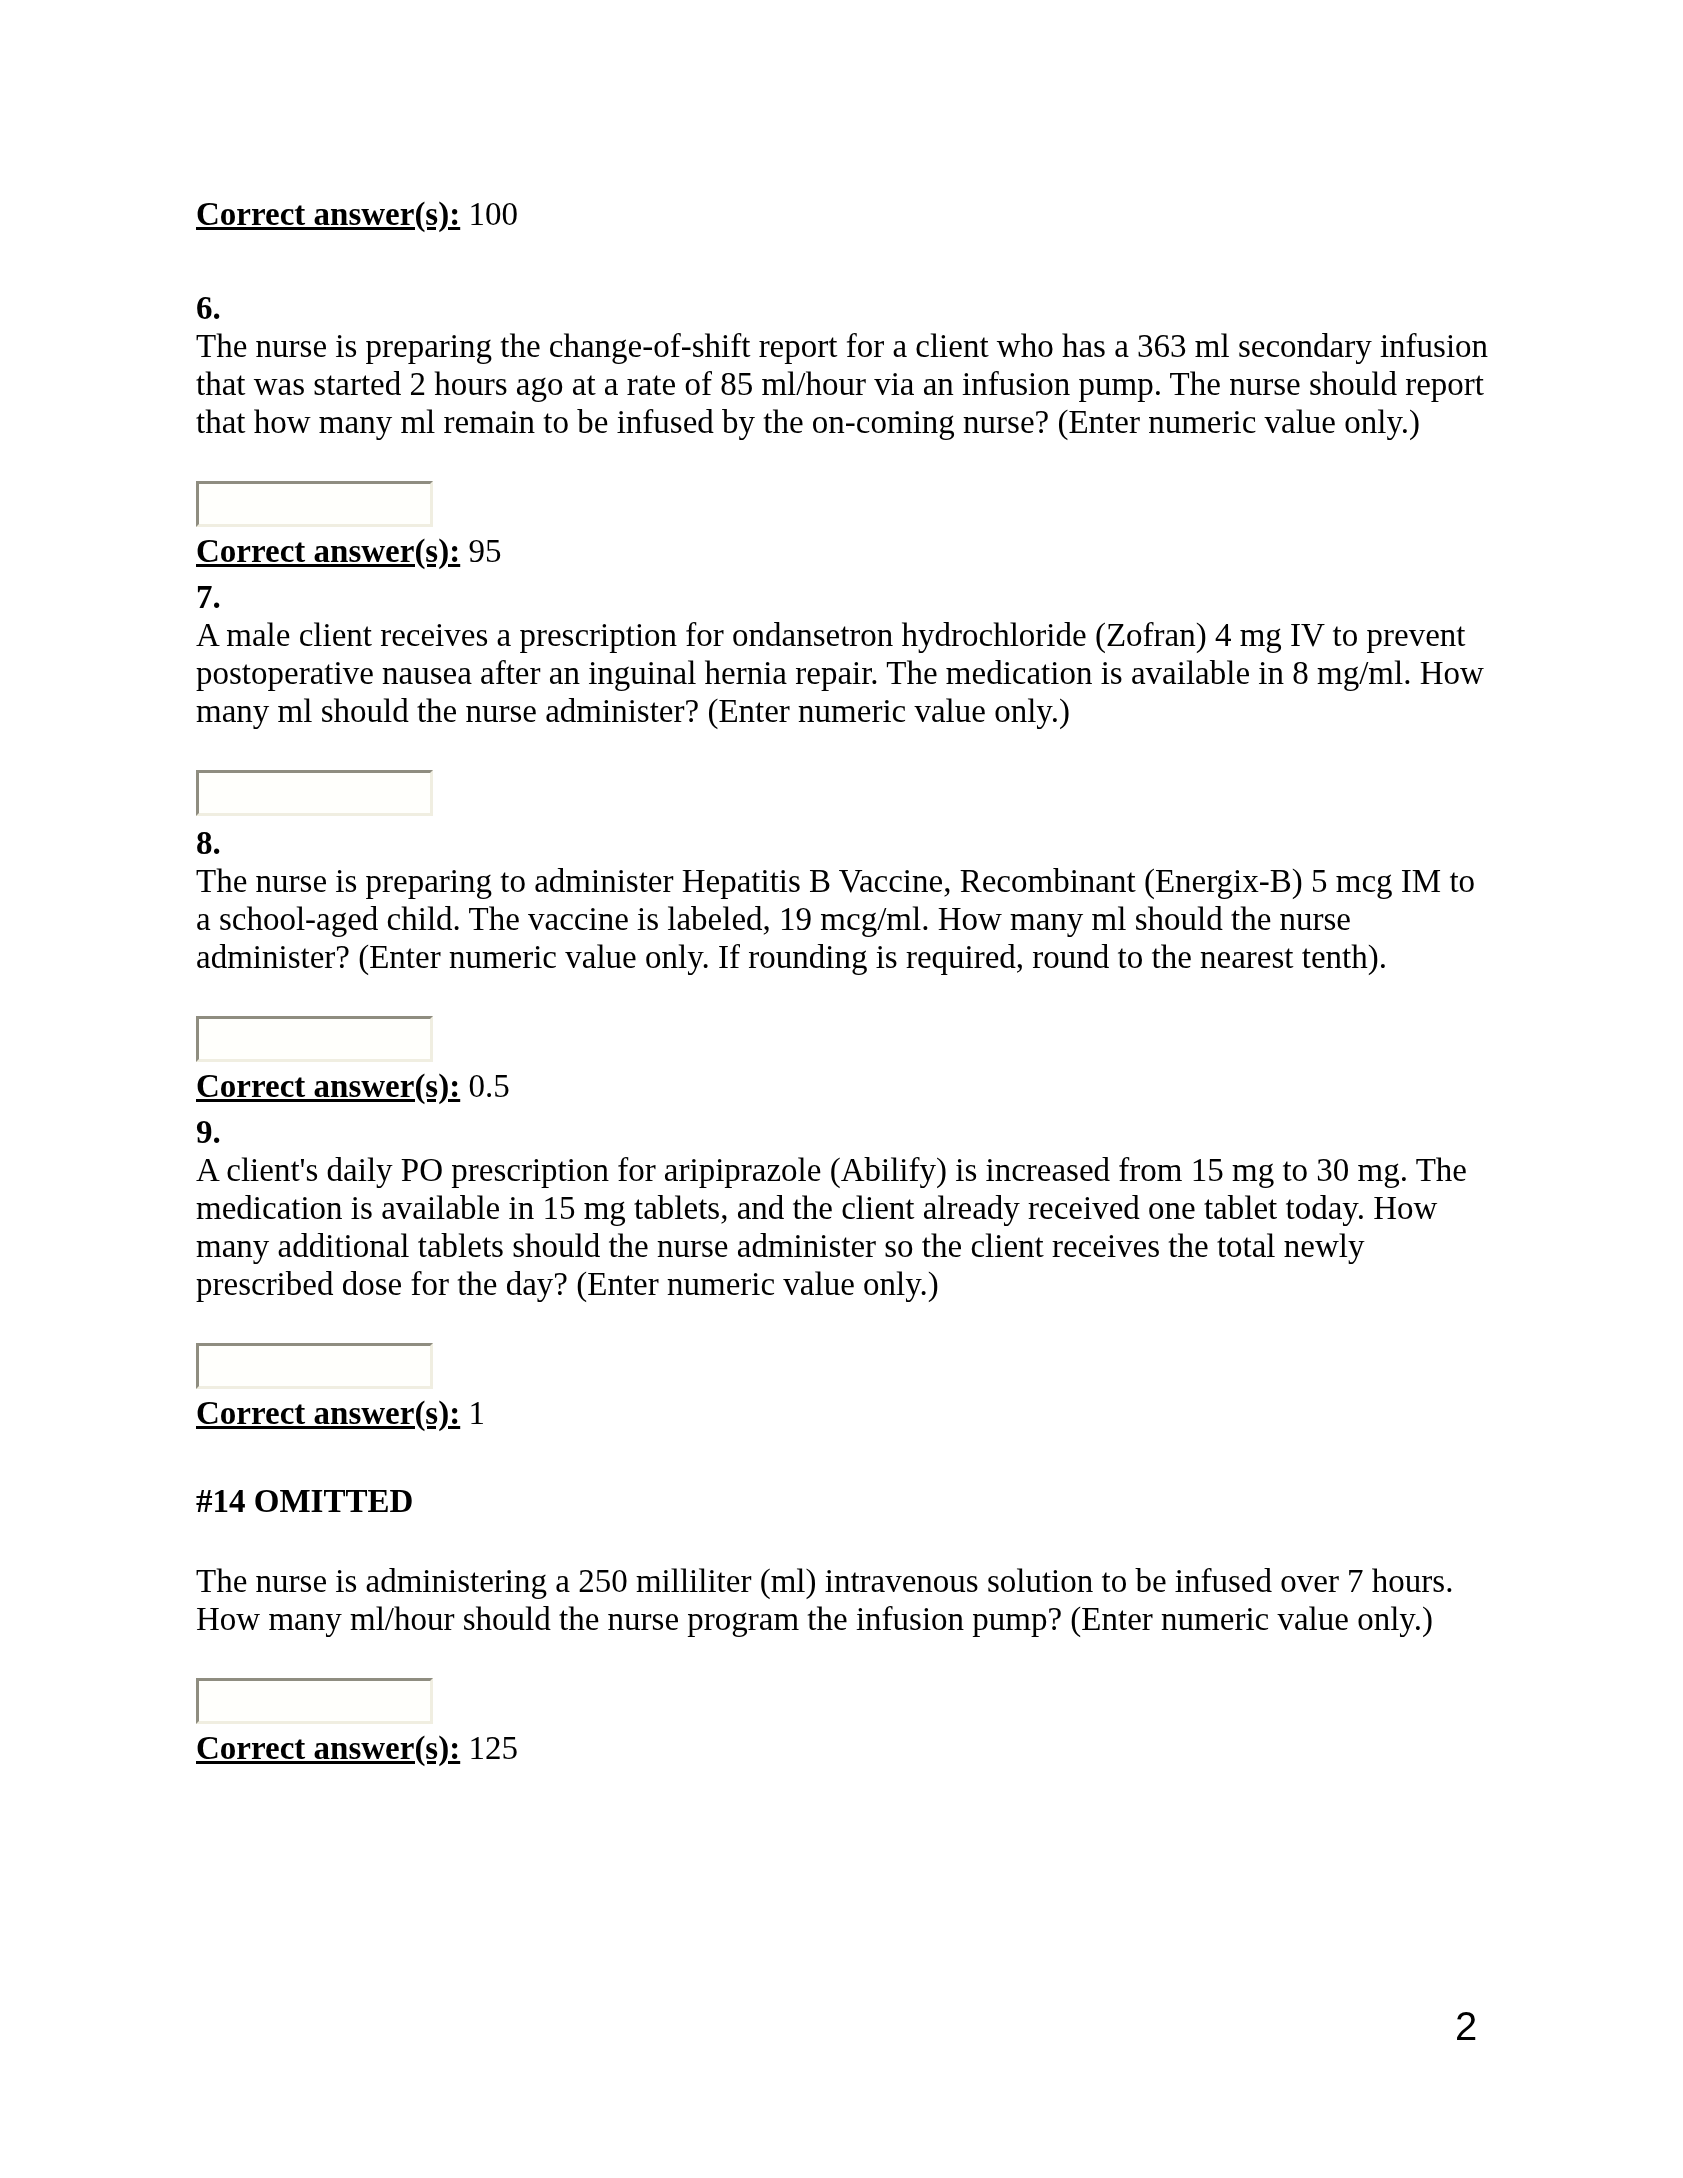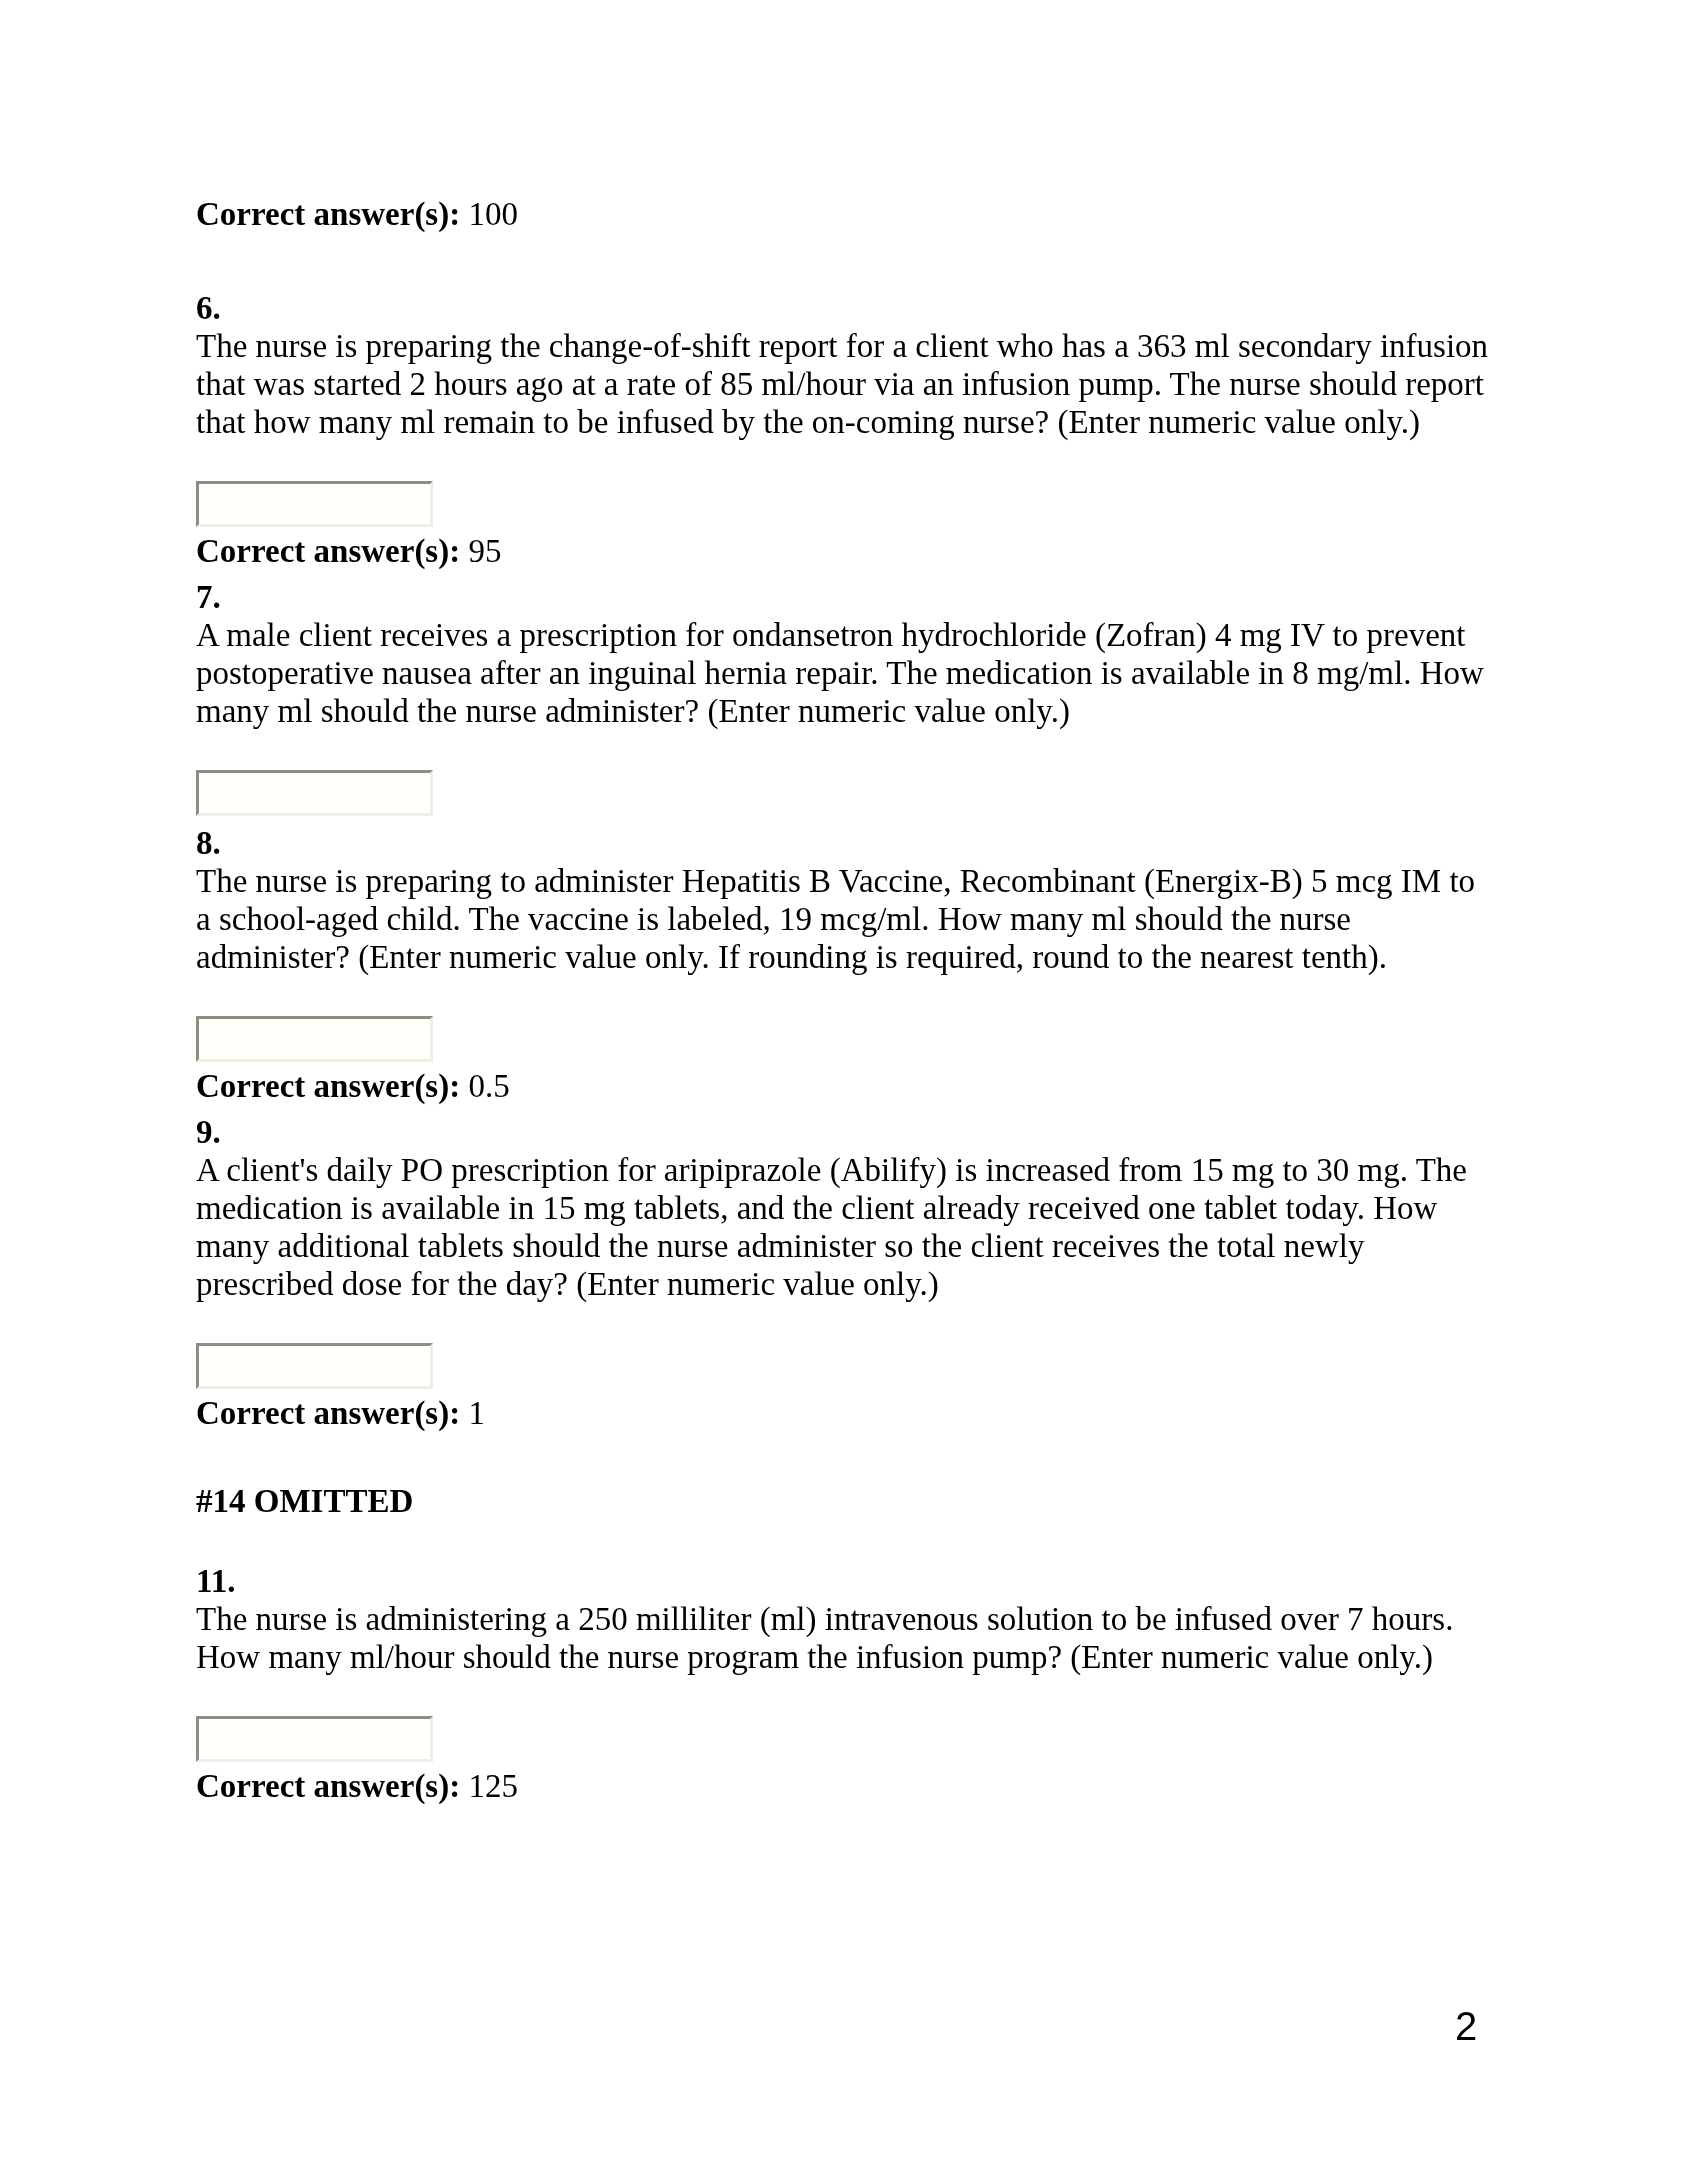--- a/index.html
+++ b/index.html
@@ -13,21 +13,21 @@
     position: relative;
     overflow: hidden;
   }
   .page {
     position: relative;
     width: 1683px;
     height: 2178px;
     padding: 195px 198px 0 196px;
   }
   .answer-line { white-space: nowrap; }
-  .answer-line .ans-label { font-weight: bold; }
+  .answer-line .ans-label { font-weight: bold; text-decoration: underline; }
   .answer-line.after-box { margin-top: 5px; }
   .question { margin-top: 8px; }
   .question.first { margin-top: 56px; }
   .question.after-omitted { margin-top: 42px; }
   .q-number { font-weight: bold; }
   .q-text { white-space: pre-line; width: 1386px; }
   .answer-input {
     display: block;
     margin-top: 40px;
     width: 237px;
@@ -108,21 +108,20 @@
   </div>
   <input type="text" class="answer-input" value="" style="">
   <p class="answer-line after-box">
     <span class="ans-label">Correct answer(s):</span>
     <span class="ans-value">1</span>
   </p>
 
   <p class="omitted-note">#14 OMITTED</p>
 
   <div class="question after-omitted">
-    <div class="q-number">11.</div>
     <div class="q-text">The nurse is administering a 250 milliliter (ml) intravenous solution to be infused over 7 hours.
 How many ml/hour should the nurse program the infusion pump? (Enter numeric value only.)</div>
   </div>
   <input type="text" class="answer-input" value="" style="">
   <p class="answer-line after-box">
     <span class="ans-label">Correct answer(s):</span>
     <span class="ans-value">125</span>
   </p>
 
   <div class="page-number">2</div>

